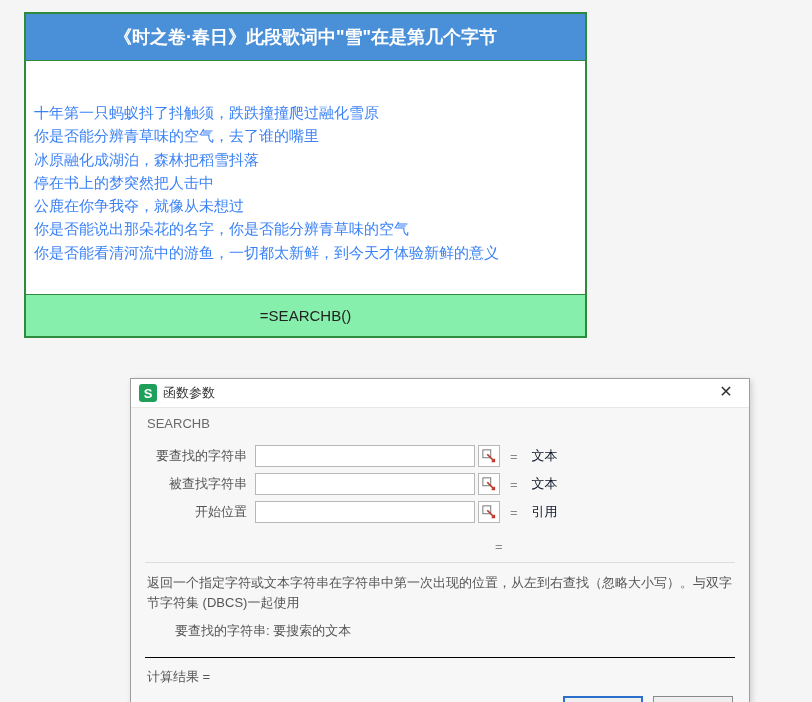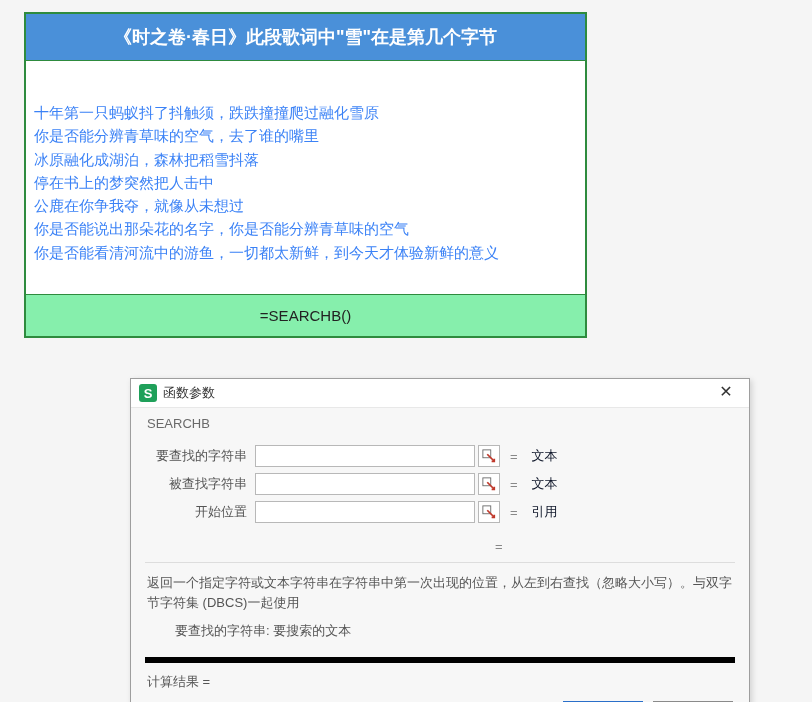--- a/index.html
+++ b/index.html
@@ -136,21 +136,21 @@
     border-top: 1px solid #ddd;
     padding: 10px 2px 4px 2px;
     color: #555;
     line-height: 1.55;
   }
   .dlg-desc .param-hint {
     padding: 8px 0 2px 28px;
   }
 
   .dlg-result {
-    border-top: 6px solid #000000;
+    border-top: 1px solid #000000;
     margin-top: 10px;
     padding: 10px 2px 0 2px;
     color: #555;
   }
 
   .dlg-footer {
     display: flex;
     align-items: center;
     padding: 10px 2px 4px 2px;
   }

